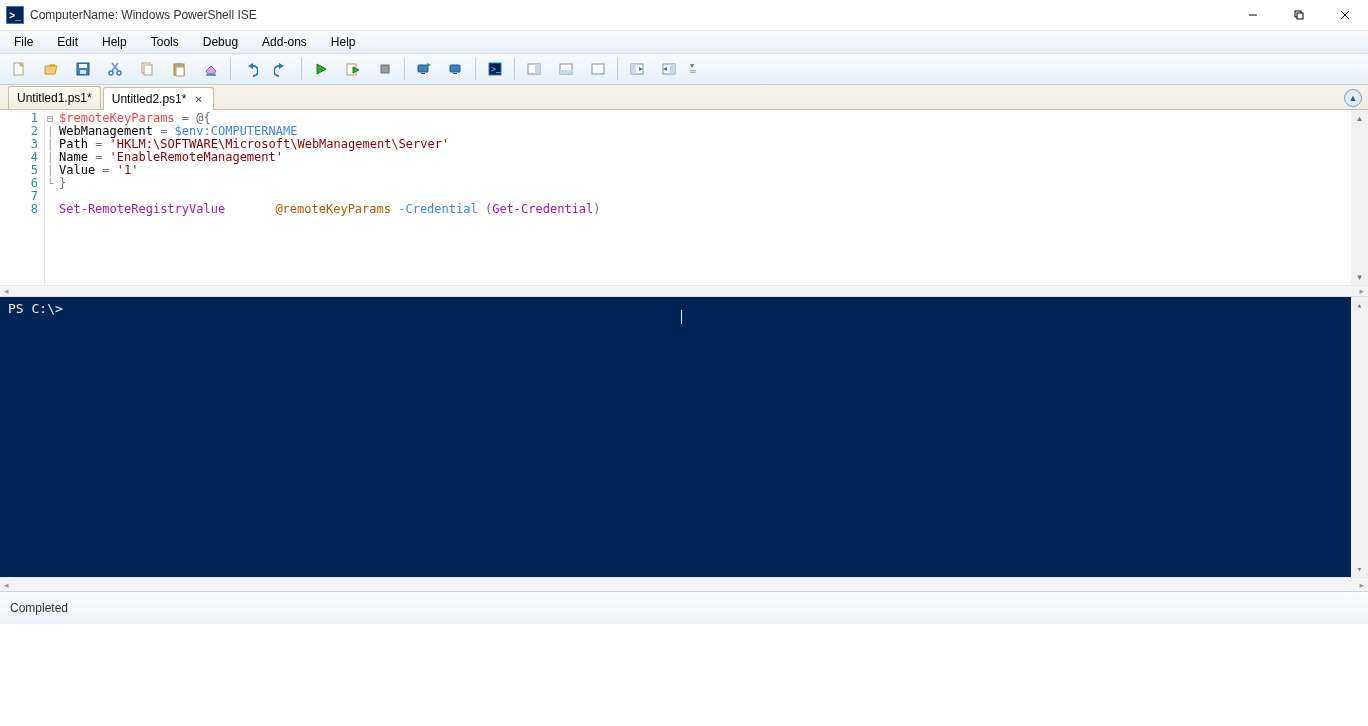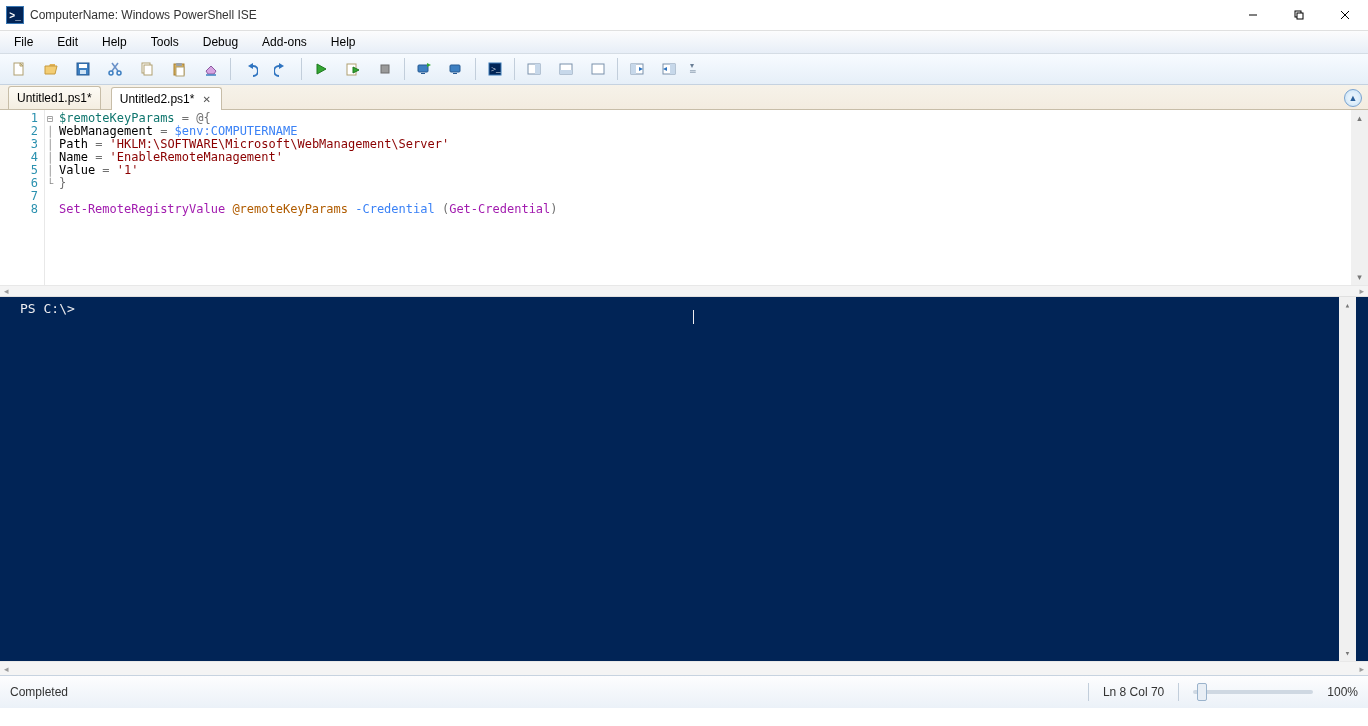--- a/index.html
+++ b/index.html
@@ -118,21 +118,21 @@
   }
   .tab {
     height: 22px;
     display: flex;
     align-items: center;
     padding: 0 8px;
     border: 1px solid #c7bda8;
     border-bottom: none;
     border-top-left-radius: 3px;
     border-top-right-radius: 3px;
-    margin-right: 10px;
+    margin-right: 2px;
     font-size: 12px;
     gap: 6px;
     background: linear-gradient(#fdfbf5, #f4eee1);
   }
   .tab.active {
     background: #ffffff;
     position: relative;
     top: 1px;
     text-align: center;
   }
@@ -190,26 +190,26 @@
   .code {
     flex: 1;
     padding-top: 2px;
     padding-left: 4px;
     font-family: Consolas, monospace;
     font-size: 12px;
     line-height: 13px;
     white-space: pre;
     color: #000000;
   }
-  .c-var { color: #0f766e; }       
+  .c-var { color: #ef4444; }       
   .c-gray{ color: #707070; }
   .c-env { color: #3b82f6; }       
   .c-str { color: #8b0000; }       
   .c-cmd { color: #a21caf; }       
-  .c-splat{ color:#b05c00; }       
+  .c-splat{ color:#b05c00;margin-left:43px; }       
   .c-param{ color:#3b82f6; }       
 
   .editor .scrollbar-v {
     width: 17px;
     background: #f0f0f0;
     display: flex;
     flex-direction: column;
     align-items: center;
     justify-content: space-between;
     font-size: 9px;
@@ -231,27 +231,27 @@
     align-items: center;
     color: #9a9a9a;
     font-size: 9px;
     padding: 0 4px;
     border-top: 1px solid #e8e8e8;
     border-bottom: 1px solid #e0e0e0;
   }
 
   
   .console {
-    height: 364px;
+    height: 280px;
     background: #012456;
     color: #eeedf0;
     font-family: Consolas, "Lucida Console", monospace;
     font-size: 13px;
     line-height: 15px;
-    padding: 4px 20px;
+    padding: 4px 8px;
     position: relative;
     display: flex;
     box-sizing: border-box;
   }
   .console .text { flex: 1; white-space: pre; }
   .console .vscroll {
     width: 17px;
     background: #f0f0f0;
     margin: -4px -8px -4px 4px;
     display: flex;
@@ -556,22 +556,13 @@
     <div class="arrow">▾</div>
   </div>
 </div>
 <div class="hscroll-console">
   <span>◂</span>
   <span>▸</span>
 </div>
 
 <div class="statusbar">
   <span>Completed</span>
-  <div class="right">
-    <span class="sepv"></span>
-    <span>Ln 8  Col 70</span>
-    <span class="sepv"></span>
-    <div class="zoom-slider">
-      <div class="thumb"></div>
-    </div>
-    <span>100%</span>
-  </div>
 </div>
 
 </body></html>

